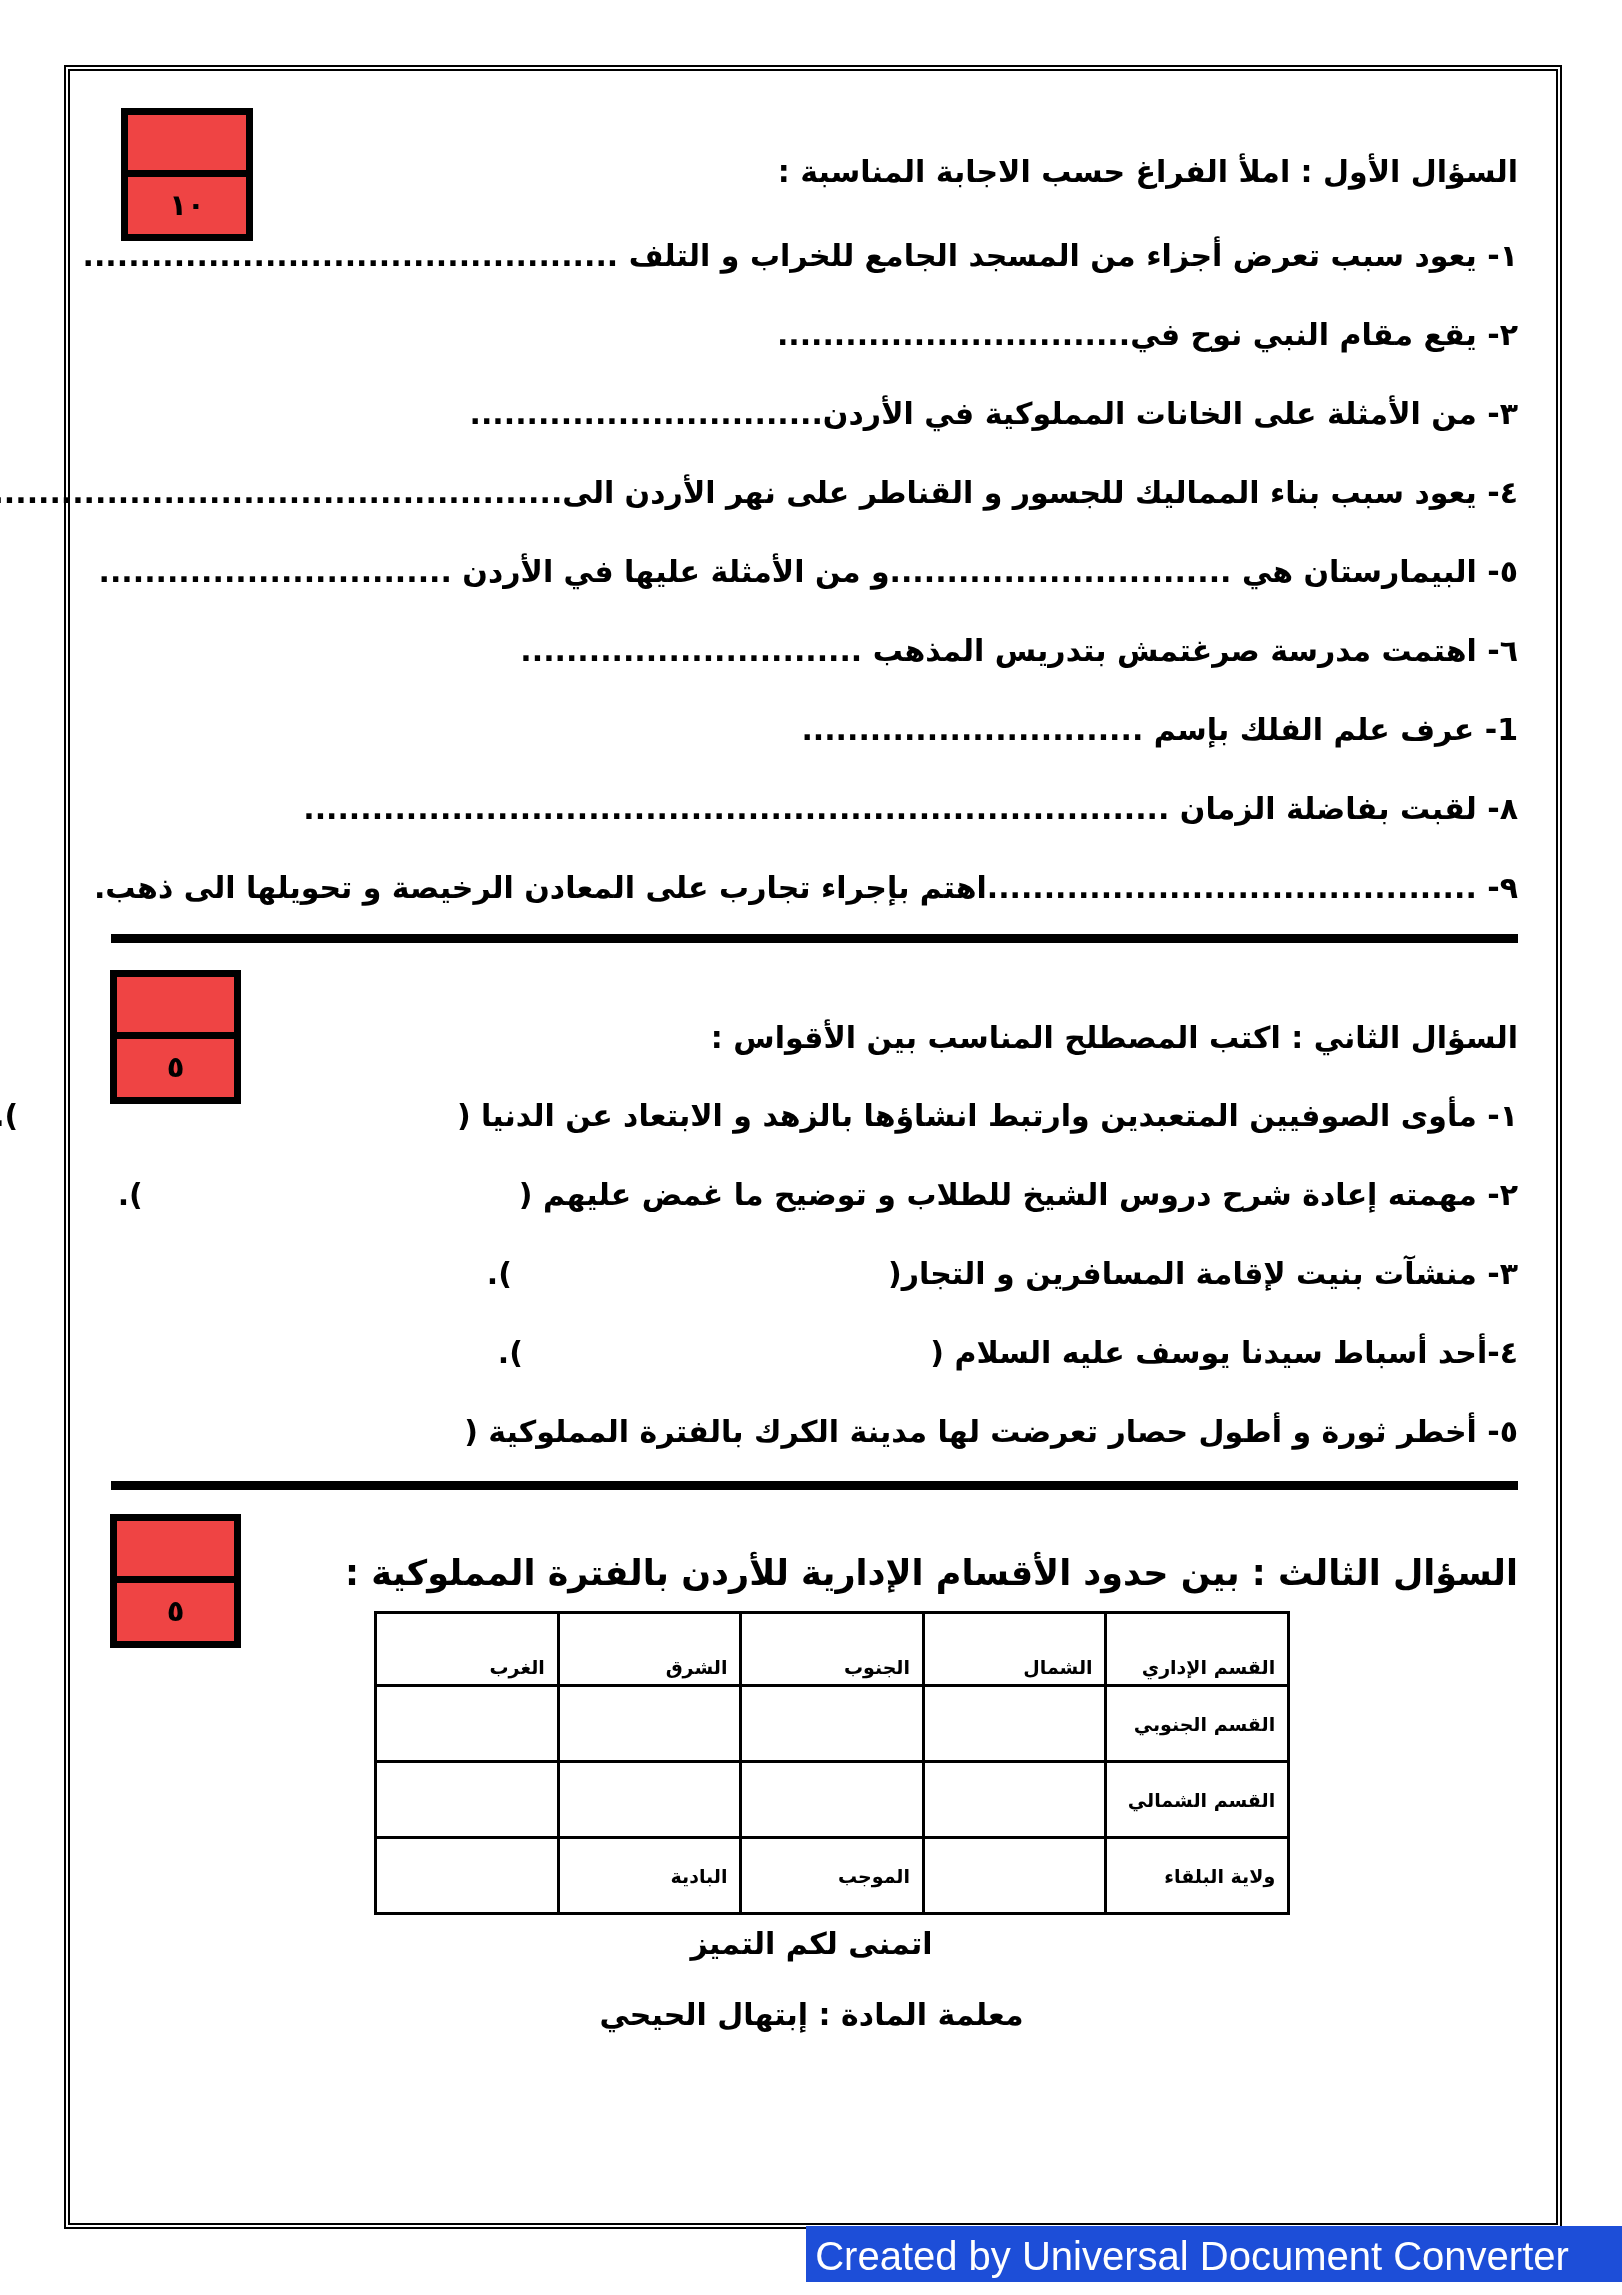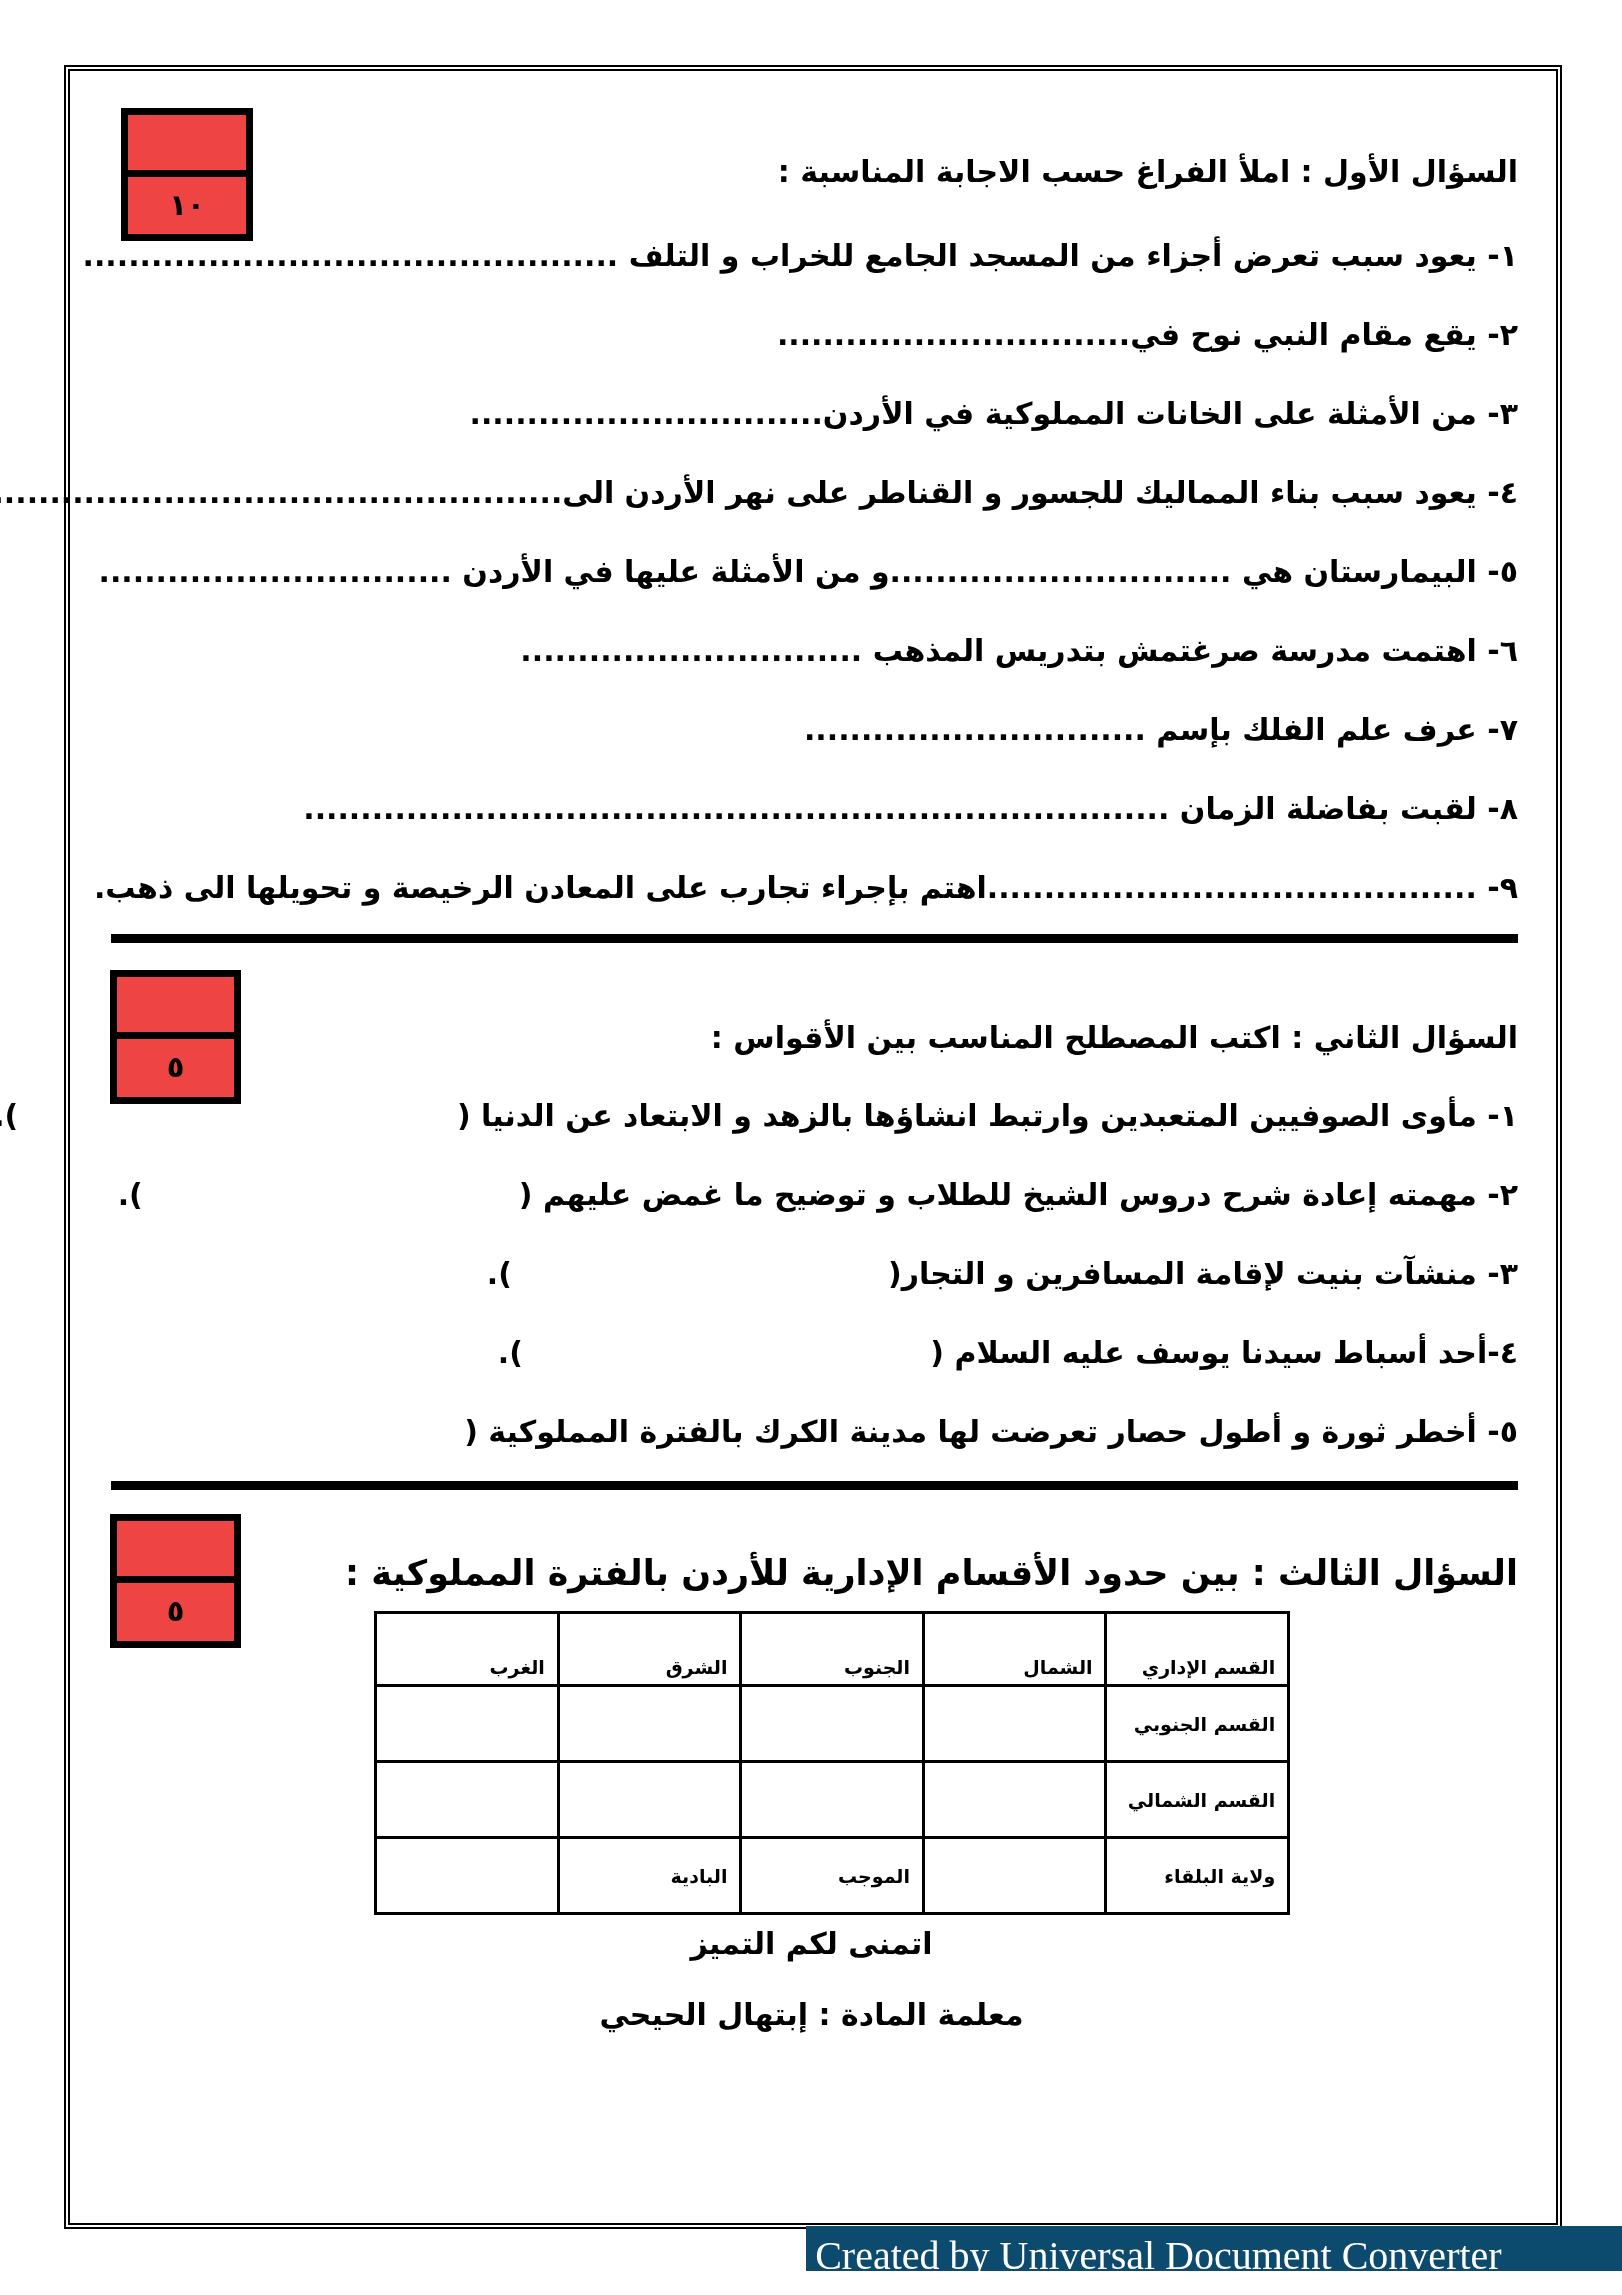--- a/index.html
+++ b/index.html
@@ -52,23 +52,23 @@
   .q3-table tbody tr{height:76px;}
   .q3-table th{vertical-align:bottom;padding-bottom:6.5px;font-weight:bold;}
   .q3-table td{vertical-align:middle;}
   .centered-line{
     position:absolute;left:0;width:100%;text-align:center;direction:rtl;
     font-size:30px;font-weight:bold;
   }
   .closing{top:1926px;}
   .teacher{top:1997px;}
   .watermark-bar{
-    position:absolute;left:806px;right:0;top:2226px;height:45px;
-    background:#0c4a6e;color:#ffffff;
-    font-family:Liberation Serif, serif;font-size:40px;line-height:60px;
+    position:absolute;left:806px;right:0;top:2226px;height:56px;
+    background:#1d4ed8;color:#ffffff;
+    font-family:Liberation Sans, sans-serif;font-size:40px;line-height:60px;
     padding-left:9.2px;box-sizing:border-box;white-space:nowrap;overflow:hidden;
   }
 </style>
 </head>
 <body>
 
 <div class="page-border"></div>
 
 <div class="score-box box-q1">
   <div class="cell-top"></div>
@@ -76,21 +76,21 @@
 </div>
 
 <div class="qblock q1">
   <div class="line qtitle">السؤال الأول : املأ الفراغ حسب الاجابة المناسبة :</div>
   <div class="line">١- يعود سبب تعرض أجزاء من المسجد الجامع للخراب و التلف ...............................................</div>
   <div class="line">٢- يقع مقام النبي نوح في...............................</div>
   <div class="line">٣- من الأمثلة على الخانات المملوكية في الأردن...............................</div>
   <div class="line">٤- يعود سبب بناء المماليك للجسور و القناطر على نهر الأردن الى............................................................</div>
   <div class="line">٥- البيمارستان هي ..............................و من الأمثلة عليها في الأردن ...............................</div>
   <div class="line">٦- اهتمت مدرسة صرغتمش بتدريس المذهب ..............................</div>
-  <div class="line">٧- عرف علم الفلك بإسم ..............................</div>
+  <div class="line">1- عرف علم الفلك بإسم ..............................</div>
   <div class="line">٨- لقبت بفاضلة الزمان ............................................................................</div>
   <div class="line">٩- ...........................................اهتم بإجراء تجارب على المعادن الرخيصة و تحويلها الى ذهب.</div>
 </div>
 
 <div class="rule rule-1"></div>
 
 <div class="score-box box-q2">
   <div class="cell-top"></div>
   <div class="cell-bottom">٥</div>
 </div>

